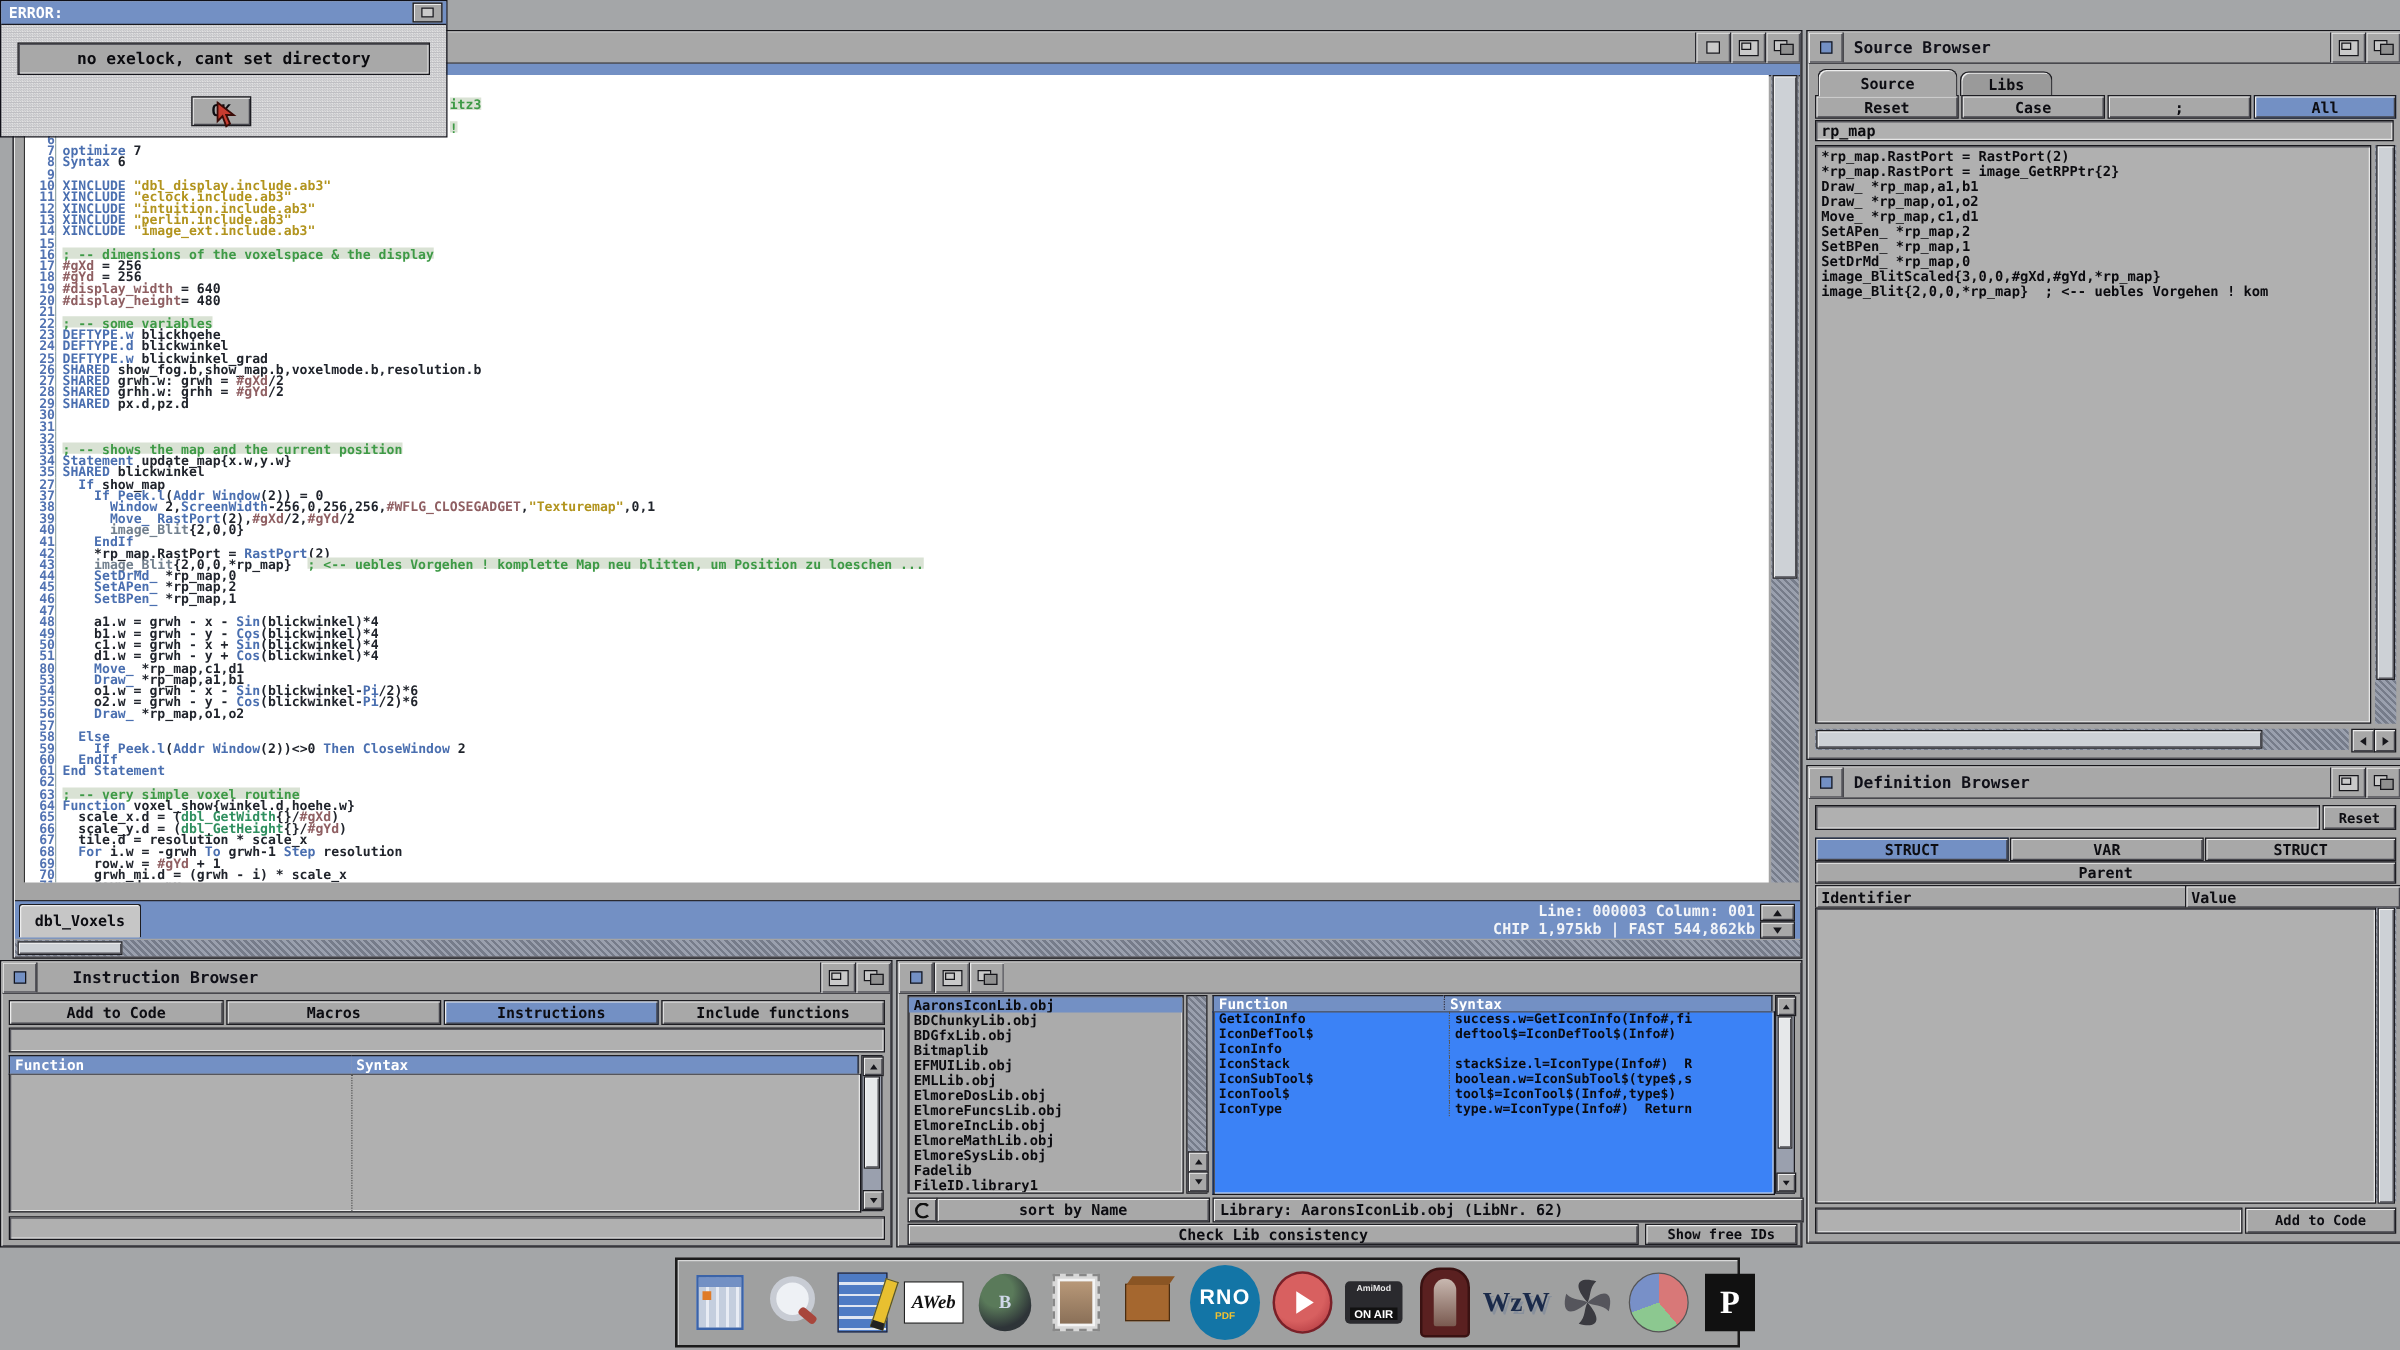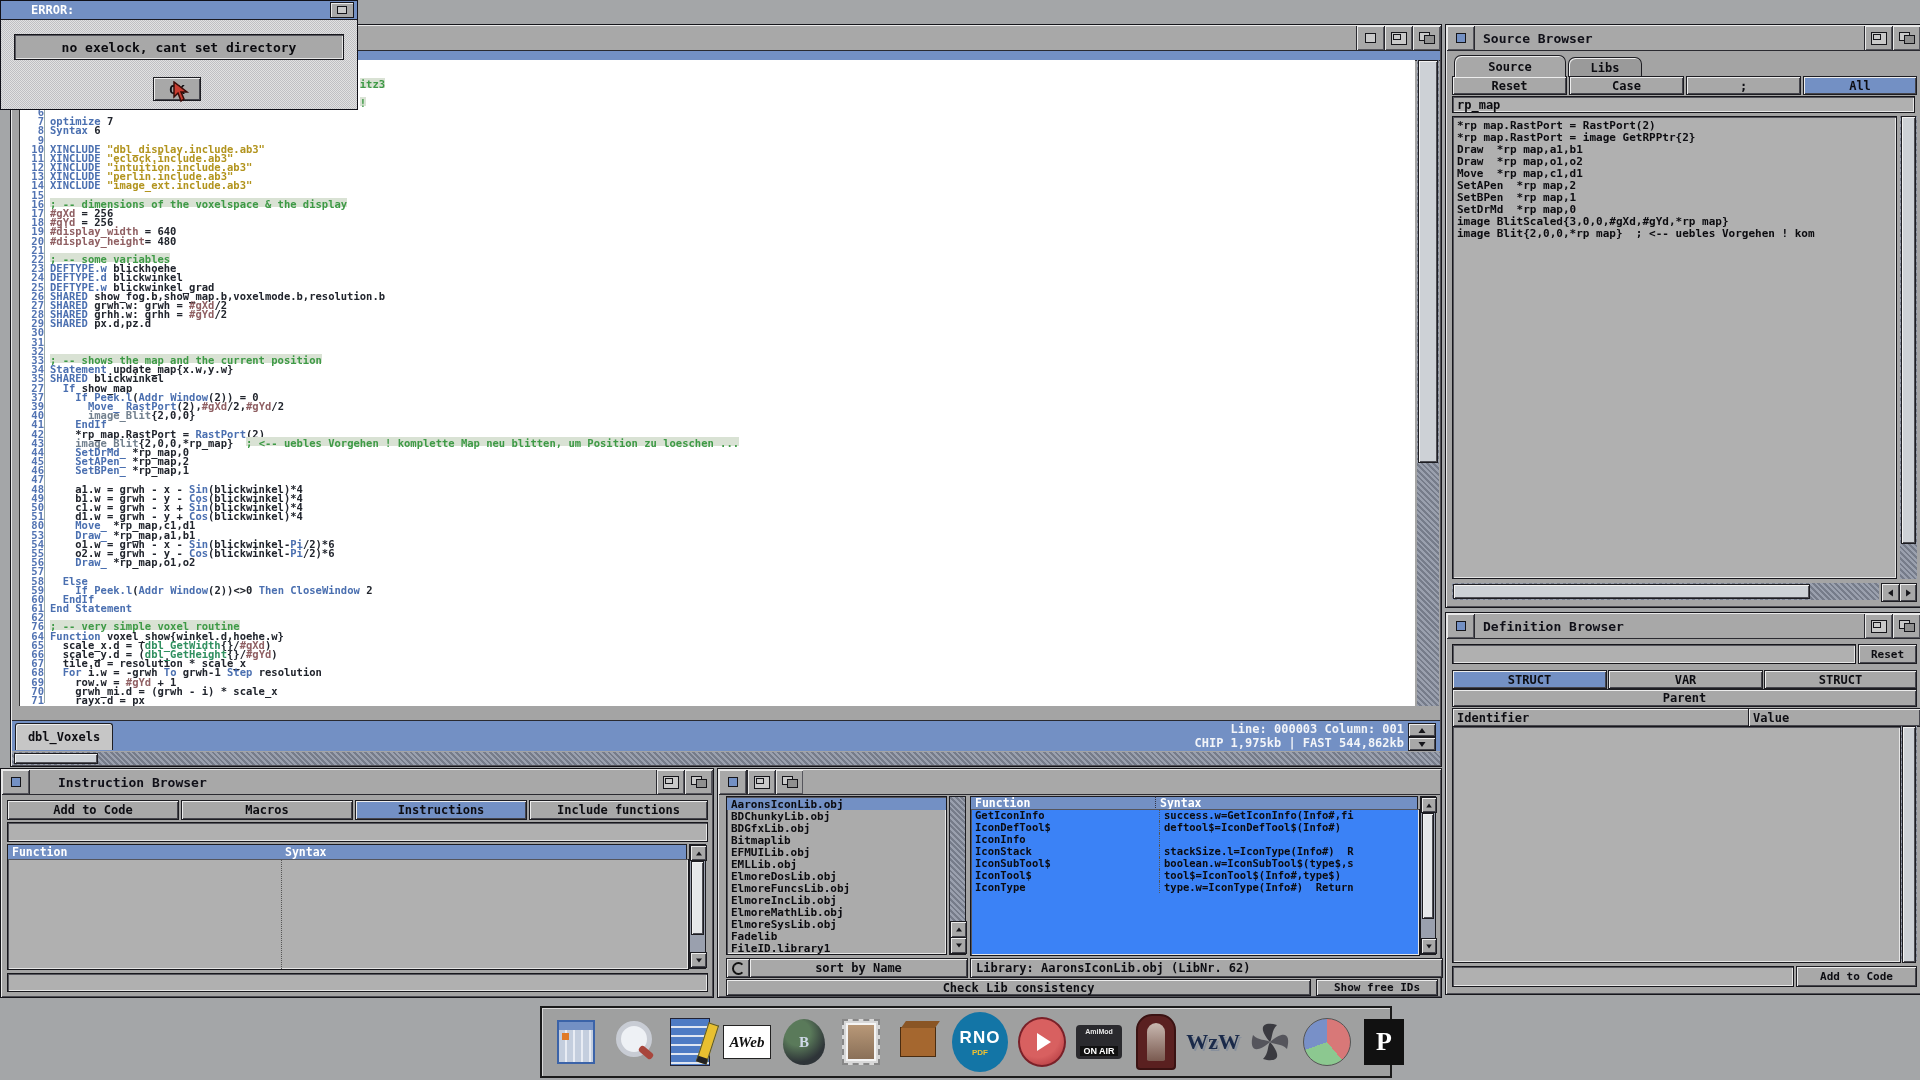--- a/index.html
+++ b/index.html
@@ -114,20 +114,21 @@
           <div class="cl"><span class="ln">28</span><span class="sg-k">SHARED</span><span class="sg-t"> grhh.w: grhh = </span><span class="sg-d">#gYd</span><span class="sg-t">/2</span></div>
           <div class="cl"><span class="ln">29</span><span class="sg-k">SHARED</span><span class="sg-t"> px.d,pz.d</span></div>
           <div class="cl"><span class="ln">30</span></div>
           <div class="cl"><span class="ln">31</span></div>
           <div class="cl"><span class="ln">32</span></div>
           <div class="cl"><span class="ln">33</span><span class="sg-c">; -- shows the map and the current position</span></div>
           <div class="cl"><span class="ln">34</span><span class="sg-k">Statement</span><span class="sg-t"> update_map{x.w,y.w}</span></div>
           <div class="cl"><span class="ln">35</span><span class="sg-k">SHARED</span><span class="sg-t"> blickwinkel</span></div>
           <div class="cl"><span class="ln">27</span><span class="sg-t">  </span><span class="sg-k">If</span><span class="sg-t"> show_map</span></div>
           <div class="cl"><span class="ln">37</span><span class="sg-t">    </span><span class="sg-k">If</span><span class="sg-t"> </span><span class="sg-k">Peek.l</span><span class="sg-t">(</span><span class="sg-k">Addr Window</span><span class="sg-t">(2)) = 0</span></div>
+          <div class="cl"><span class="ln">38</span><span class="sg-t">      </span><span class="sg-k">Window</span><span class="sg-t"> 2,</span><span class="sg-k">ScreenWidth</span><span class="sg-t">-256,0,256,256,</span><span class="sg-d">#WFLG_CLOSEGADGET</span><span class="sg-t">,</span><span class="sg-s">"Texturemap"</span><span class="sg-t">,0,1</span></div>
           <div class="cl"><span class="ln">39</span><span class="sg-t">      </span><span class="sg-k">Move_</span><span class="sg-t"> </span><span class="sg-k">RastPort</span><span class="sg-t">(2),</span><span class="sg-d">#gXd</span><span class="sg-t">/2,</span><span class="sg-d">#gYd</span><span class="sg-t">/2</span></div>
           <div class="cl"><span class="ln">40</span><span class="sg-t">      </span><span class="sg-g">image_Blit</span><span class="sg-t">{2,0,0}</span></div>
           <div class="cl"><span class="ln">41</span><span class="sg-t">    </span><span class="sg-k">EndIf</span></div>
           <div class="cl"><span class="ln">42</span><span class="sg-t">    *rp_map.RastPort = </span><span class="sg-k">RastPort</span><span class="sg-t">(2)</span></div>
           <div class="cl"><span class="ln">43</span><span class="sg-t">    </span><span class="sg-g">image_Blit</span><span class="sg-t">{2,0,0,*rp_map}  </span><span class="sg-c">; &lt;-- uebles Vorgehen ! komplette Map neu blitten, um Position zu loeschen ...</span></div>
           <div class="cl"><span class="ln">44</span><span class="sg-t">    </span><span class="sg-k">SetDrMd_</span><span class="sg-t"> *rp_map,0</span></div>
           <div class="cl"><span class="ln">45</span><span class="sg-t">    </span><span class="sg-k">SetAPen_</span><span class="sg-t"> *rp_map,2</span></div>
           <div class="cl"><span class="ln">46</span><span class="sg-t">    </span><span class="sg-k">SetBPen_</span><span class="sg-t"> *rp_map,1</span></div>
           <div class="cl"><span class="ln">47</span></div>
           <div class="cl"><span class="ln">48</span><span class="sg-t">    a1.w = grwh - x - </span><span class="sg-k">Sin</span><span class="sg-t">(blickwinkel)*4</span></div>
@@ -138,21 +139,21 @@
           <div class="cl"><span class="ln">53</span><span class="sg-t">    </span><span class="sg-k">Draw_</span><span class="sg-t"> *rp_map,a1,b1</span></div>
           <div class="cl"><span class="ln">54</span><span class="sg-t">    o1.w = grwh - x - </span><span class="sg-k">Sin</span><span class="sg-t">(blickwinkel-</span><span class="sg-k">Pi</span><span class="sg-t">/2)*6</span></div>
           <div class="cl"><span class="ln">55</span><span class="sg-t">    o2.w = grwh - y - </span><span class="sg-k">Cos</span><span class="sg-t">(blickwinkel-</span><span class="sg-k">Pi</span><span class="sg-t">/2)*6</span></div>
           <div class="cl"><span class="ln">56</span><span class="sg-t">    </span><span class="sg-k">Draw_</span><span class="sg-t"> *rp_map,o1,o2</span></div>
           <div class="cl"><span class="ln">57</span></div>
           <div class="cl"><span class="ln">58</span><span class="sg-t">  </span><span class="sg-k">Else</span></div>
           <div class="cl"><span class="ln">59</span><span class="sg-t">    </span><span class="sg-k">If</span><span class="sg-t"> </span><span class="sg-k">Peek.l</span><span class="sg-t">(</span><span class="sg-k">Addr Window</span><span class="sg-t">(2))&lt;&gt;0 </span><span class="sg-k">Then</span><span class="sg-t"> </span><span class="sg-k">CloseWindow</span><span class="sg-t"> 2</span></div>
           <div class="cl"><span class="ln">60</span><span class="sg-t">  </span><span class="sg-k">EndIf</span></div>
           <div class="cl"><span class="ln">61</span><span class="sg-k">End Statement</span></div>
           <div class="cl"><span class="ln">62</span></div>
-          <div class="cl"><span class="ln">76</span><span class="sg-c">; -- very simple voxel routine</span></div>
+          <div class="cl"><span class="ln">63</span><span class="sg-c">; -- very simple voxel routine</span></div>
           <div class="cl"><span class="ln">64</span><span class="sg-k">Function</span><span class="sg-t"> voxel_show{winkel.d,hoehe.w}</span></div>
           <div class="cl"><span class="ln">65</span><span class="sg-t">  scale_x.d = (</span><span class="sg-f">dbl_GetWidth</span><span class="sg-t">{}/</span><span class="sg-d">#gXd</span><span class="sg-t">)</span></div>
           <div class="cl"><span class="ln">66</span><span class="sg-t">  scale_y.d = (</span><span class="sg-f">dbl_GetHeight</span><span class="sg-t">{}/</span><span class="sg-d">#gYd</span><span class="sg-t">)</span></div>
           <div class="cl"><span class="ln">67</span><span class="sg-t">  tile.d = resolution * scale_x</span></div>
           <div class="cl"><span class="ln">68</span><span class="sg-t">  </span><span class="sg-k">For</span><span class="sg-t"> i.w = -grwh </span><span class="sg-k">To</span><span class="sg-t"> grwh-1 </span><span class="sg-k">Step</span><span class="sg-t"> resolution</span></div>
           <div class="cl"><span class="ln">69</span><span class="sg-t">    row.w = </span><span class="sg-d">#gYd</span><span class="sg-t"> + 1</span></div>
           <div class="cl"><span class="ln">70</span><span class="sg-t">    grwh_mi.d = (grwh - i) * scale_x</span></div>
           <div class="cl"><span class="ln">71</span><span class="sg-t">    rayx.d = px</span></div>
         </div>
     </div>
@@ -509,21 +510,21 @@
       <div style="width:46px;height:46px;border-radius:50%;background:conic-gradient(#D87878 0 140deg,#8CC890 140deg 250deg,#7890C8 250deg 360deg);border:1px solid #555;"></div>
     </div>
     <div class="dicon">
       <div style="width:40px;height:46px;background:#111;display:flex;align-items:center;justify-content:center;">
         <span style="font:bold 26px 'Liberation Serif',serif;color:#fff;">P</span>
       </div>
     </div>
   </div>
 
   <div id="error-dialog">
-    <div style="position:absolute;left:0;top:0;right:0;height:18px;background:#7390C4;border-bottom:1px solid #1a1a22;display:flex;align-items:center;padding-left:24px;">
+    <div style="position:absolute;left:0;top:0;right:0;height:18px;background:#7390C4;border-bottom:1px solid #1a1a22;display:flex;align-items:center;">
       <span style="font:bold 12px 'DejaVu Sans Mono',monospace;color:#fff;padding-left:6px;flex:1;">ERROR:</span>
       <div style="width:22px;height:14px;margin-right:3px;border:1px solid #15151a;background:#A8A8A8;box-shadow:inset 1px 1px 0 #e9e9e9;display:flex;align-items:center;justify-content:center;">
         <div class="sq" style="width:8px;height:6px;"></div>
       </div>
     </div>
     <div class="inset" style="left:13px;top:33px;width:328px;height:24px;background:#A8A8A8;display:flex;align-items:center;justify-content:center;">
       <span style="font:bold 13px 'DejaVu Sans Mono',monospace;color:#0b0b0f;">no exelock, cant set directory</span>
     </div>
     <div class="btn" style="left:152px;top:76px;width:46px;height:22px;font-size:13px;">
       <span>OK</span>

